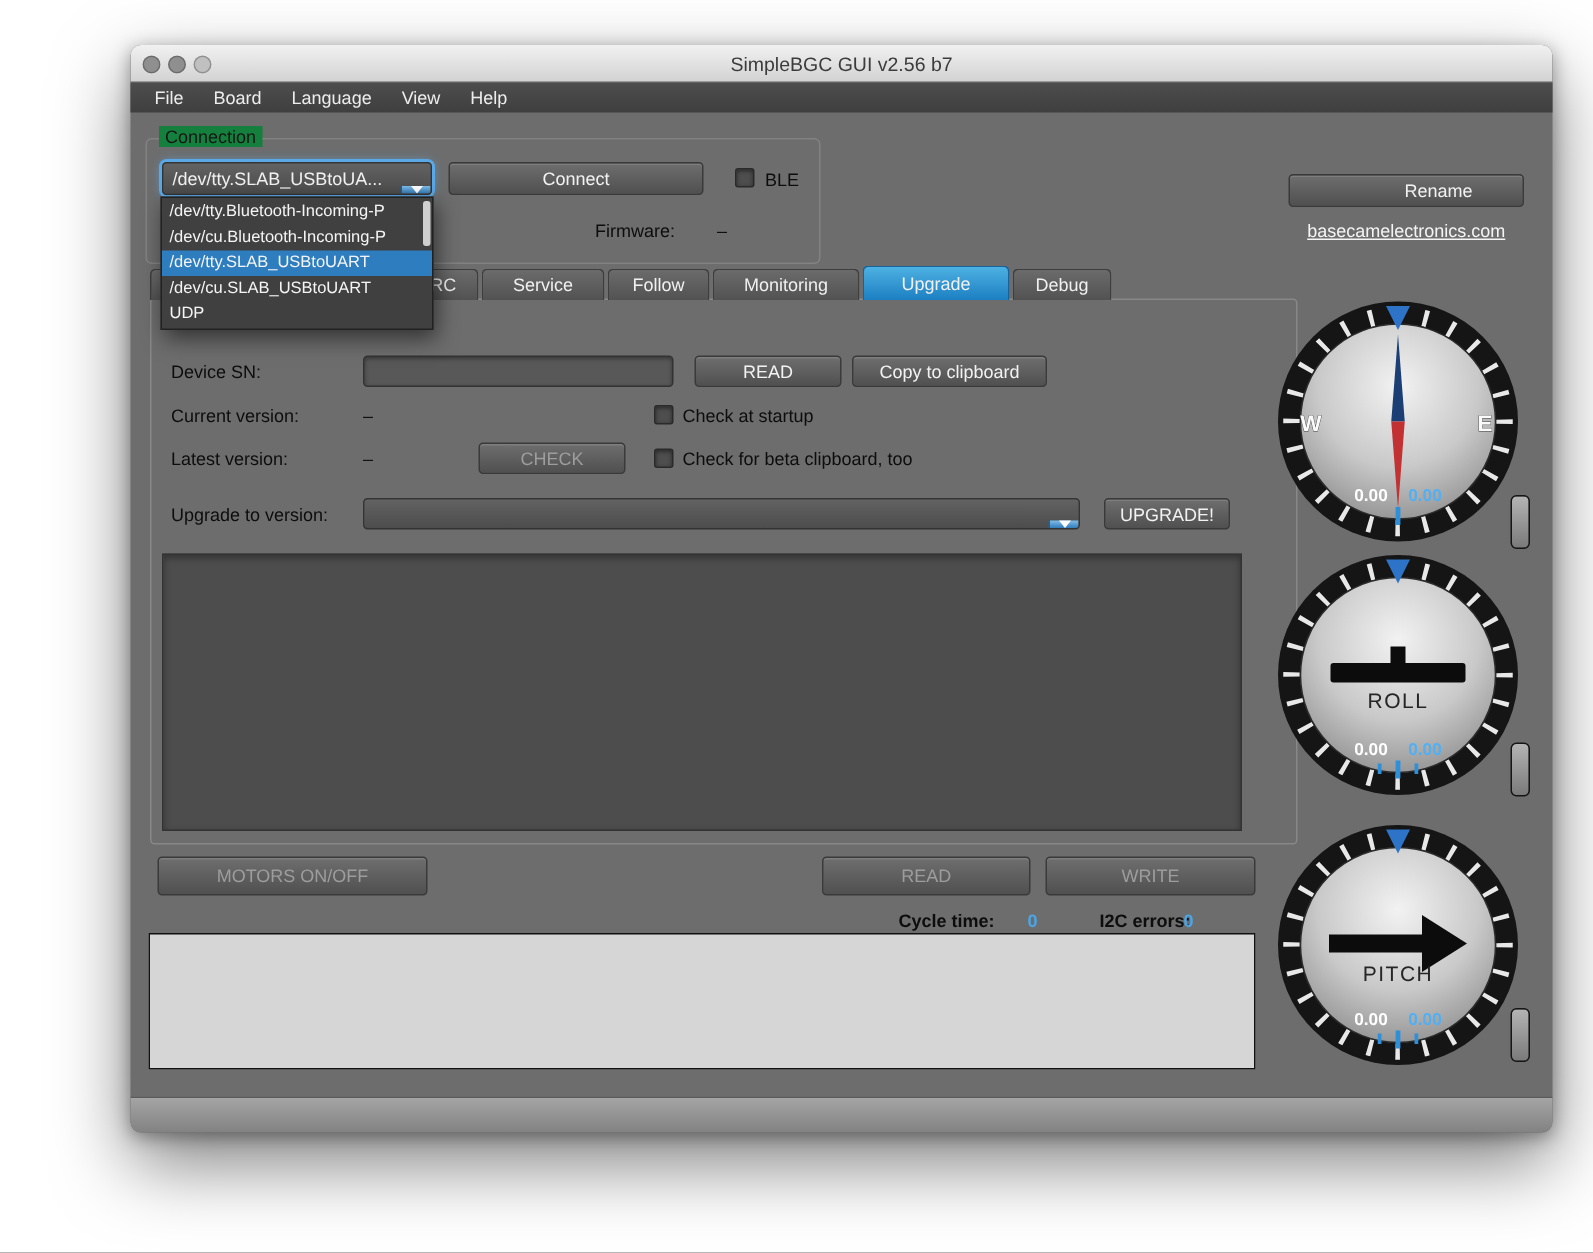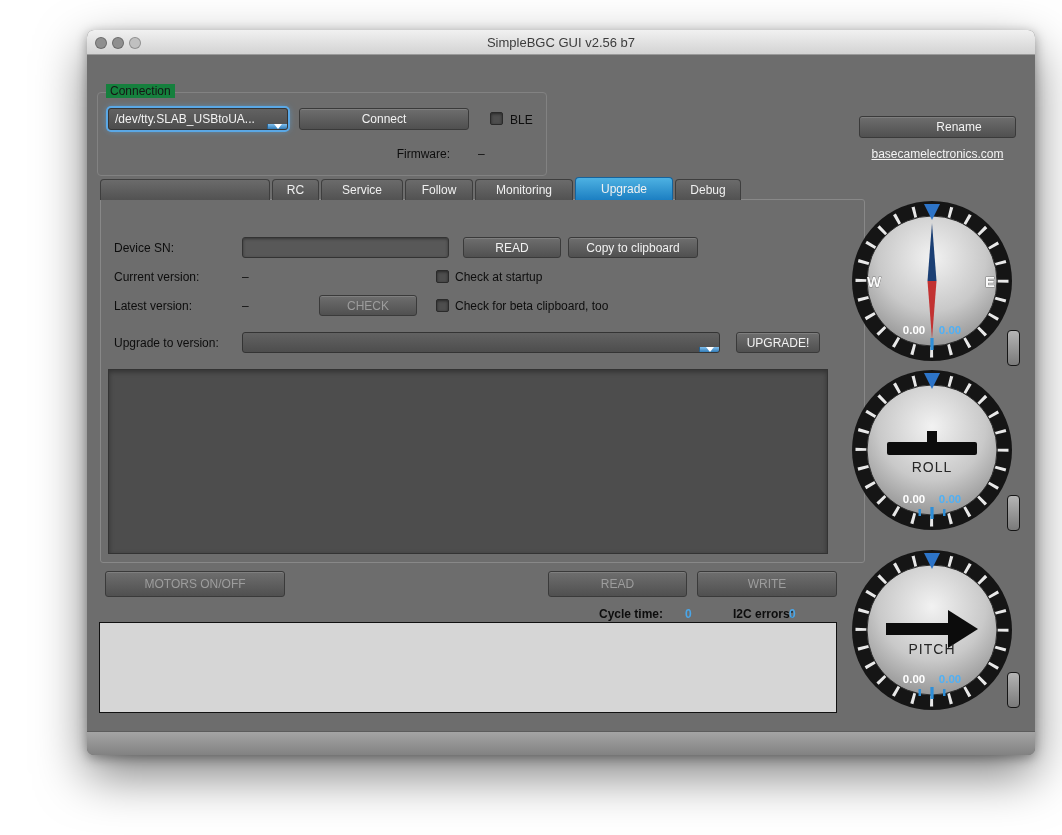--- a/index.html
+++ b/index.html
@@ -153,20 +153,27 @@
 
   <div class="titlebar">
     <div class="lights">
       <span class="light l1"></span>
       <span class="light l2"></span>
       <span class="light l3"></span>
     </div>
     <div class="title">SimpleBGC GUI v2.56 b7</div>
   </div>
 
+  <div class="menubar">
+    <span class="menu-item">File</span>
+    <span class="menu-item">Board</span>
+    <span class="menu-item">Language</span>
+    <span class="menu-item">View</span>
+    <span class="menu-item">Help</span>
+  </div>
 
   <div class="groupbox grp-connection">
     <span class="group-label">Connection</span>
     <div class="combo focused port-combo">
       <span class="combo-text">/dev/tty.SLAB_USBtoUA...</span>
       <span class="combo-arrow">
           <i class="arr"></i>
         </span>
     </div>
     <button class="btn btn-connect">Connect</button>
@@ -297,15 +304,23 @@
       <text x="82" y="106" class="gtxt glabel">PITCH</text>
       <text x="64" y="135" class="gtxt val-white">0.00</text>
       <text x="100" y="135" class="gtxt val-blue">0.00</text>
       <rect x="80.4" y="139" width="3.2" height="12" fill="#2f8fd8"></rect>
       <rect x="68.5" y="141" width="2.5" height="7" fill="#2f8fd8"></rect>
       <rect x="93" y="141" width="2.5" height="7" fill="#2f8fd8"></rect>
     </svg>
   </div>
   <div class="side-slider slider3"></div>
 
+  <div class="port-popup">
+    <div class="port-option">/dev/tty.Bluetooth-Incoming-P</div>
+    <div class="port-option">/dev/cu.Bluetooth-Incoming-P</div>
+    <div class="port-option selected">/dev/tty.SLAB_USBtoUART</div>
+    <div class="port-option">/dev/cu.SLAB_USBtoUART</div>
+    <div class="port-option">UDP</div>
+    <div class="popup-scroll"></div>
+  </div>
 
   <div class="win-footer"></div>
 </div>
 
 </body></html>

